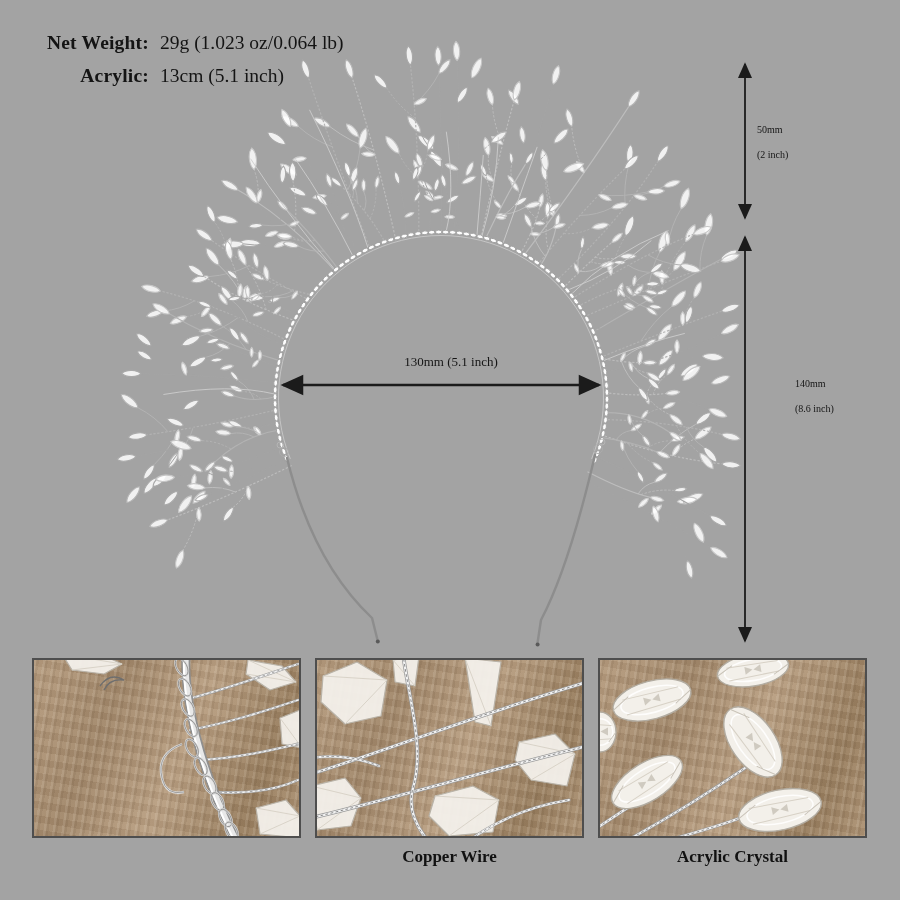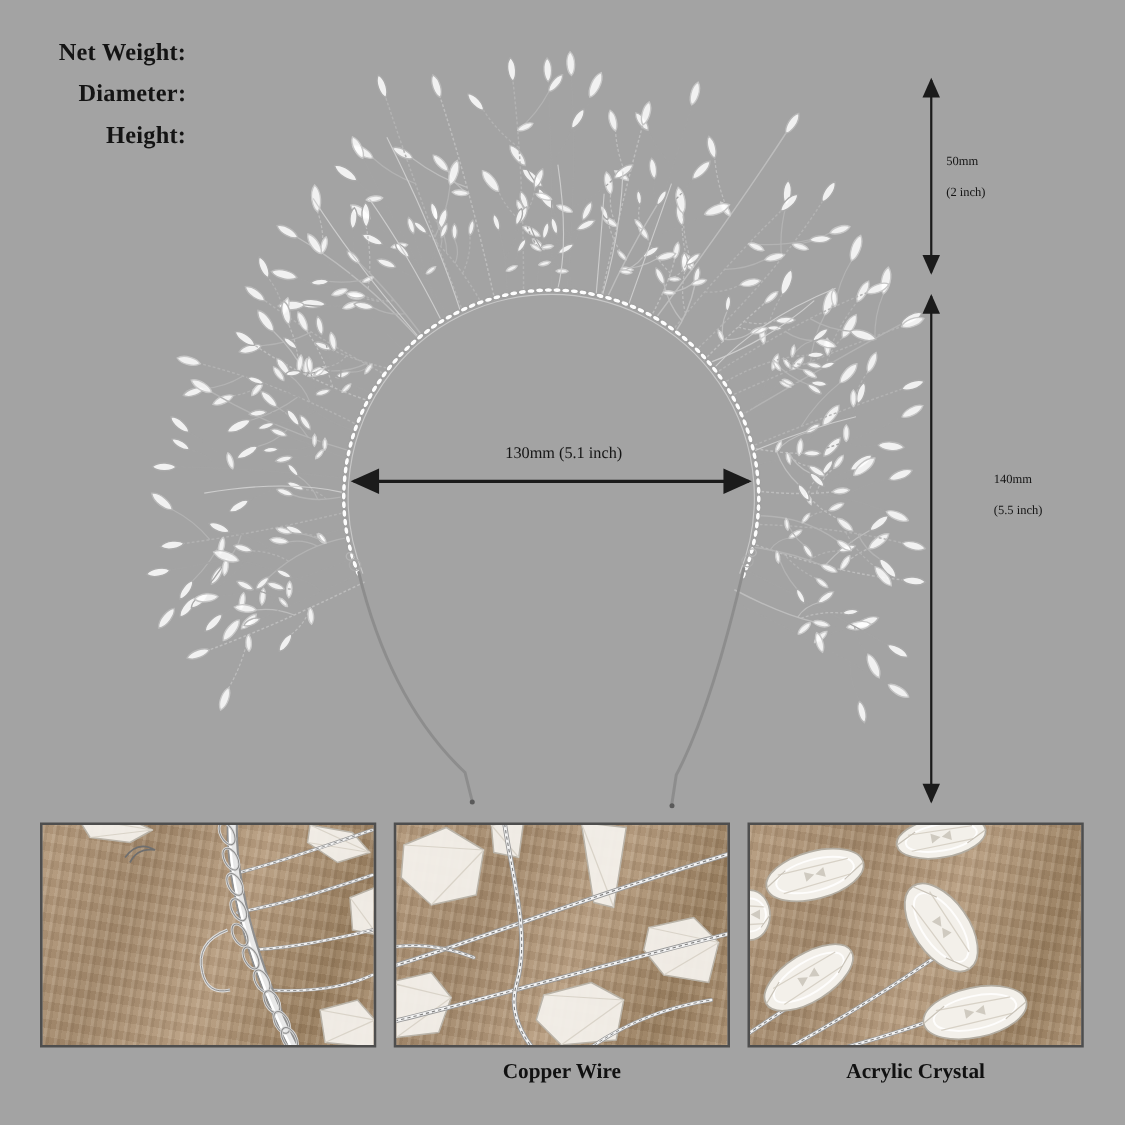--- a/index.html
+++ b/index.html
@@ -35,26 +35,27 @@
   .caption-mid{left:315px;} .caption-right{left:598px;}
 </style>
 </head>
 <body>
 
 <div class="canvas">
 
   <section class="specs">
     <div class="spec-row">
       <span class="spec-label">Net Weight:</span>
+      <span class="spec-value">29g (1.023 oz/0.064 lb)</span>
     </div>
     <div class="spec-row">
-      <span class="spec-label">Diameter:</span>
+      <span class="spec-label">Acrylic:</span>
+      <span class="spec-value">13cm (5.1 inch)</span>
     </div>
     <div class="spec-row">
-      <span class="spec-label">Height:</span>
     </div>
   </section>
 
   <svg id="drawing" width="900" height="660" viewBox="0 0 900 660">
     <defs>
       <marker id="ah" viewBox="0 0 10 10" refX="8.6" refY="5" markerWidth="9.5" markerHeight="9.5" orient="auto-start-reverse">
         <path d="M0.4,0.9 L9.6,5 L0.4,9.1 Z" fill="#1b1b1b"></path>
       </marker>
     </defs>
 
@@ -716,21 +717,21 @@
     </g>
   </svg>
 
   <div class="dim-label dim-width">130mm (5.1 inch)</div>
   <div class="dim-label dim-v dim-50">
     <div>50mm</div>
     <div>(2 inch)</div>
   </div>
   <div class="dim-label dim-v dim-140">
     <div>140mm</div>
-    <div>(5.5 inch)</div>
+    <div>(8.6 inch)</div>
   </div>
 
   <figure class="photo" id="photo1">
     <svg id="photo1-svg" width="265" height="176" viewBox="0 0 265 176">
         <polygon points="28,-6 62,-8 88,4 70,14 38,10" fill="#f4f1ec" fill-opacity="0.94" stroke="#b9b3a8" stroke-width="1.2" stroke-linejoin="round"></polygon>
         <line x1="28" y1="-6" x2="88" y2="4" stroke="#d9d3c8" stroke-width="1"></line>
         <line x1="88" y1="4" x2="38" y2="10" stroke="#d9d3c8" stroke-width="1"></line>
         <polygon points="214,0 248,6 262,22 236,30 212,14" fill="#f4f1ec" fill-opacity="0.94" stroke="#b9b3a8" stroke-width="1.2" stroke-linejoin="round"></polygon>
         <line x1="214" y1="0" x2="262" y2="22" stroke="#d9d3c8" stroke-width="1"></line>
         <line x1="262" y1="22" x2="212" y2="14" stroke="#d9d3c8" stroke-width="1"></line>

